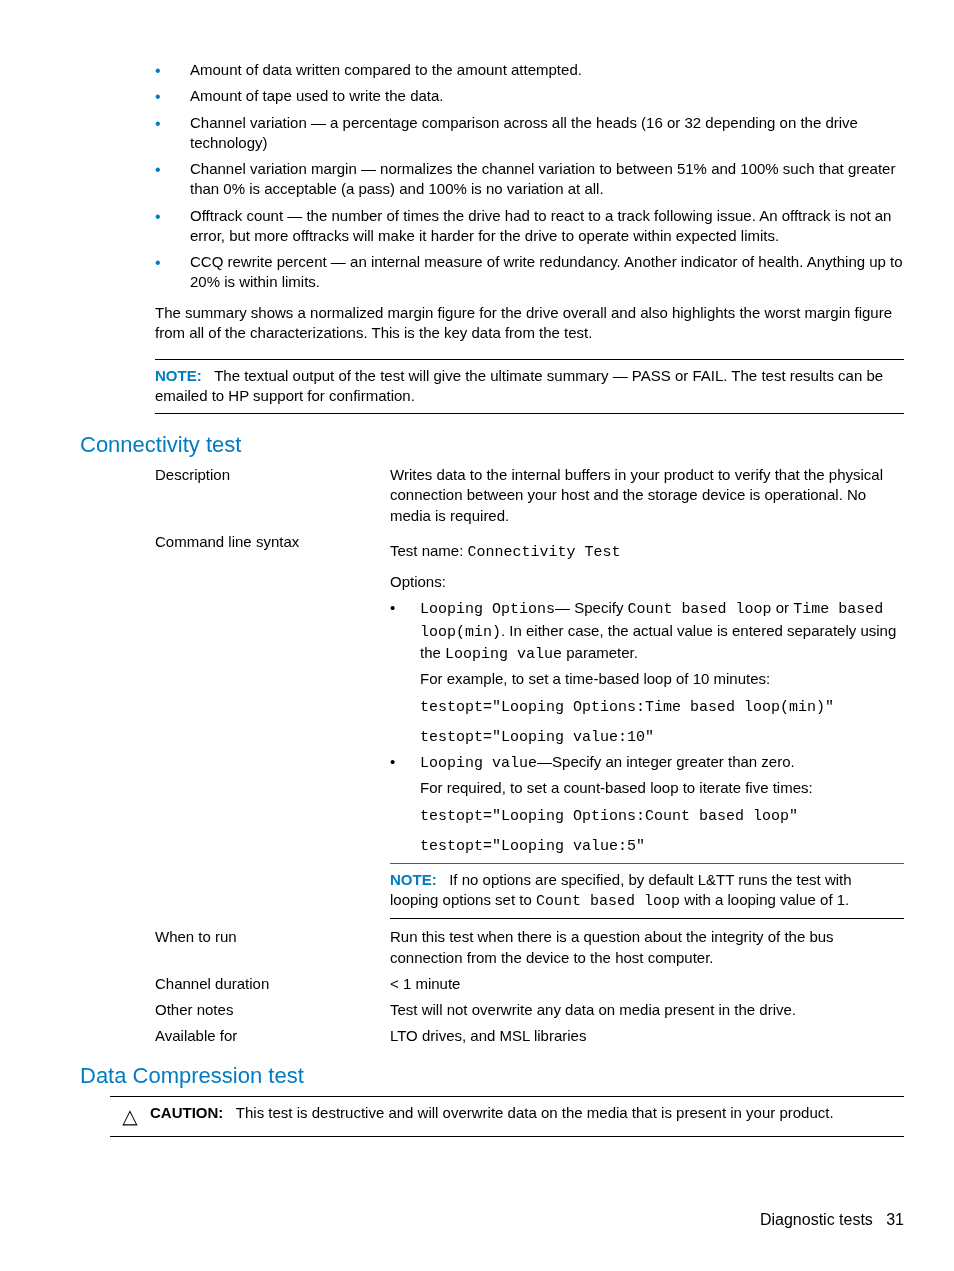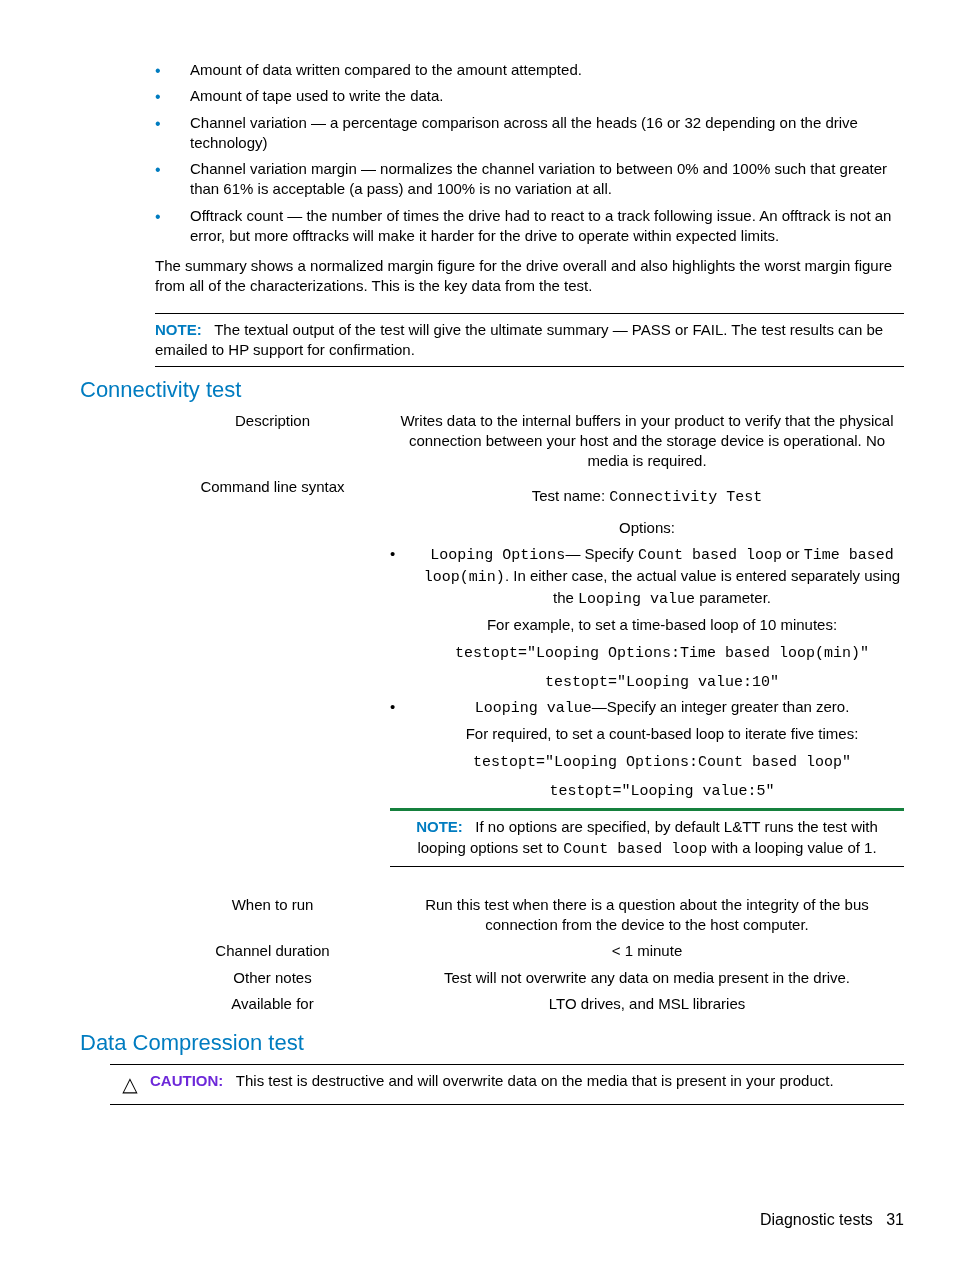--- a/index.html
+++ b/index.html
@@ -36,41 +36,40 @@
   .body-text {
     margin-left: 75px;
     margin-bottom: 16px;
   }
   .note-block {
     border-top: 1px solid #000;
     border-bottom: 1px solid #000;
     margin-left: 75px;
     padding: 6px 0;
     margin-top: 6px;
-    margin-bottom: 8px;
+    margin-bottom: 16px;
   }
   .note-label {
     color: #007cc0;
     font-weight: bold;
   }
   h2 {
     color: #007cc0;
     font-weight: normal;
     font-size: 22px;
     margin: 8px 0 6px 0;
   }
   .def-table {
     display: table;
     width: 100%;
     margin-left: 75px;
     width: calc(100% - 75px);
   }
   .def-row {
     display: table-row;
-    text-align: center;
   }
   .def-label, .def-value {
     display: table-cell;
     vertical-align: top;
     padding-bottom: 6px;
   }
   .def-label {
     width: 235px;
   }
   .def-value {}
@@ -87,62 +86,63 @@
   .inner-list li::before {
     content: "•";
     position: absolute;
     left: 0;
     font-size: 15px;
   }
   .mono {
     font-family: "Courier New", monospace;
   }
   .inner-note {
-    border-top: 3px solid #15803d;
+    border-top: 1px solid #15803d;
     border-bottom: 1px solid #000;
     padding: 6px 0;
     margin-top: 6px;
-    margin-bottom: 22px;
+    margin-bottom: 2px;
   }
   .caution-row {
     display: flex;
     margin-left: 30px;
     border-top: 1px solid #000;
     border-bottom: 1px solid #000;
     padding: 6px 0;
     margin-top: 6px;
     margin-right: 0;
   }
   .caution-icon {
     width: 40px;
     font-size: 20px;
     text-align: center;
     flex-shrink: 0;
   }
   .caution-label {
-    color: #6d28d9;
+    color: #000000;
     font-weight: bold;
   }
   .footer {
     position: absolute;
     bottom: 40px;
     right: 50px;
     font-size: 16px;
   }
   .p { margin-bottom: 4px; margin-top: 9px; }
 </style>
 </head>
 <body>
 
 <ul class="bullet-list">
   <li>Amount of data written compared to the amount attempted.</li>
   <li>Amount of tape used to write the data.</li>
   <li>Channel variation — a percentage comparison across all the heads (16 or 32 depending on the drive technology)</li>
-  <li>Channel variation margin — normalizes the channel variation to between 0% and 100% such that greater than 61% is acceptable (a pass) and 100% is no variation at all.</li>
+  <li>Channel variation margin — normalizes the channel variation to between 51% and 100% such that greater than 0% is acceptable (a pass) and 100% is no variation at all.</li>
   <li>Offtrack count — the number of times the drive had to react to a track following issue. An offtrack is not an error, but more offtracks will make it harder for the drive to operate within expected limits.</li>
+  <li>CCQ rewrite percent — an internal measure of write redundancy. Another indicator of health. Anything up to 20% is within limits.</li>
 </ul>
 
 <div class="body-text">The summary shows a normalized margin figure for the drive overall and also highlights the worst margin figure from all of the characterizations. This is the key data from the test.</div>
 
 <div class="note-block">
   <span class="note-label">NOTE:</span>&nbsp;&nbsp;&nbsp;<span>The textual output of the test will give the ultimate summary — PASS or FAIL. The test results can be emailed to HP support for confirmation.</span>
 </div>
 
 <h2>Connectivity test</h2>
 

